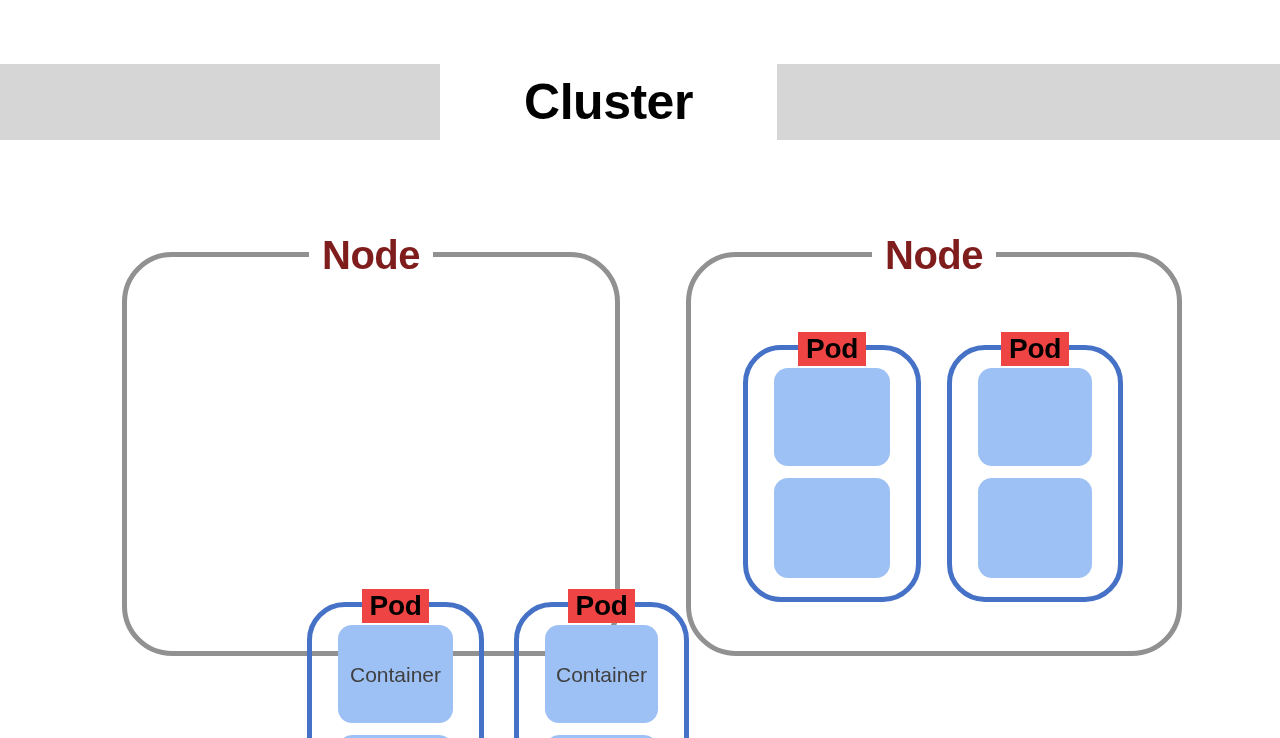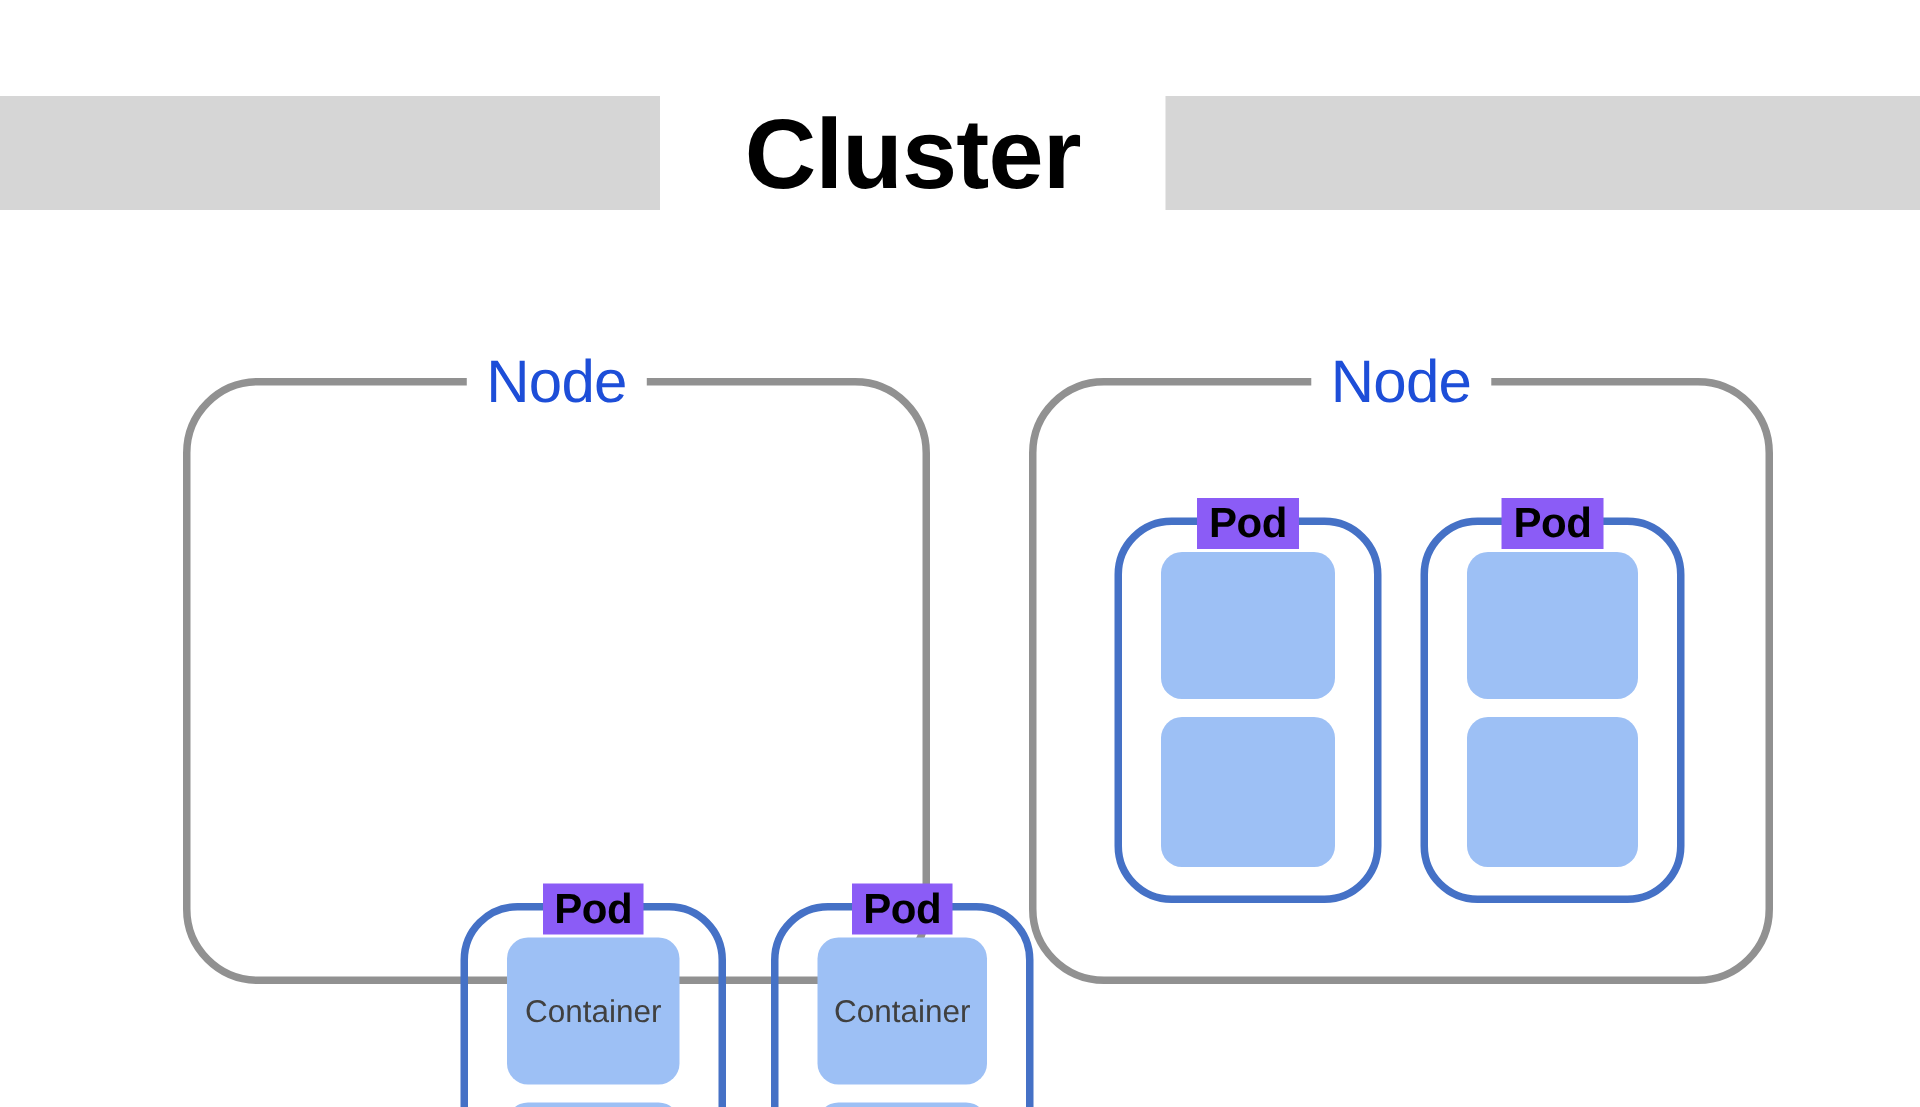--- a/index.html
+++ b/index.html
@@ -30,21 +30,21 @@
 
   .cluster-title {
     position: absolute;
     top: 64px;
     left: 440px;
     width: 337px;
     height: 76px;
     display: flex;
     align-items: center;
     justify-content: center;
-    font-size: 66px;
+    font-size: 50px;
     font-weight: bold;
     color: #000000;
     letter-spacing: -0.5px;
     line-height: 1;
     white-space: nowrap;
   }
 
   
   .node {
     position: absolute;
@@ -59,22 +59,22 @@
   .node.node-2 { left: 686px; width: 496px; }
 
   .node-label {
     position: absolute;
     top: -26px;
     left: 50%;
     transform: translateX(-50%);
     background: #ffffff;
     padding: 0 13px;
     font-size: 40px;
-    font-weight: normal;
-    color: #1d4ed8;
+    font-weight: bold;
+    color: #7f1d1d;
     line-height: 48px;
     height: 48px;
     white-space: nowrap;
     letter-spacing: -0.5px;
   }
 
   
   .pod {
     position: absolute;
     top: 345px;
@@ -87,21 +87,21 @@
   .pod.pod-1 { left: 180px; width: 177px; }
   .pod.pod-2 { left: 387px; width: 175px; }
   .pod.pod-3 { left: 743px; width: 178px; }
   .pod.pod-4 { left: 947px; width: 176px; }
 
   .pod-label {
     position: absolute;
     top: -18px;
     left: 50%;
     transform: translateX(-50%);
-    background: #8b5cf6;
+    background: #ef4444;
     padding: 0 8px;
     font-size: 28px;
     font-weight: bold;
     color: #000000;
     line-height: 34px;
     height: 34px;
     white-space: nowrap;
     letter-spacing: -0.3px;
   }
 

